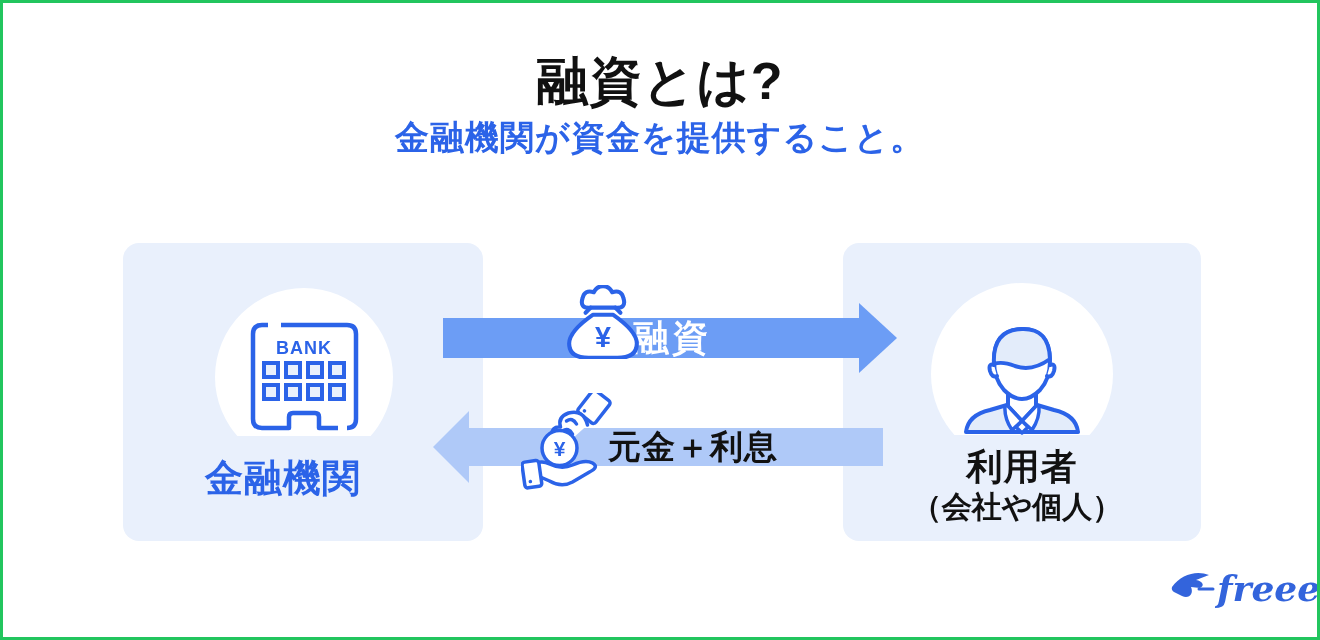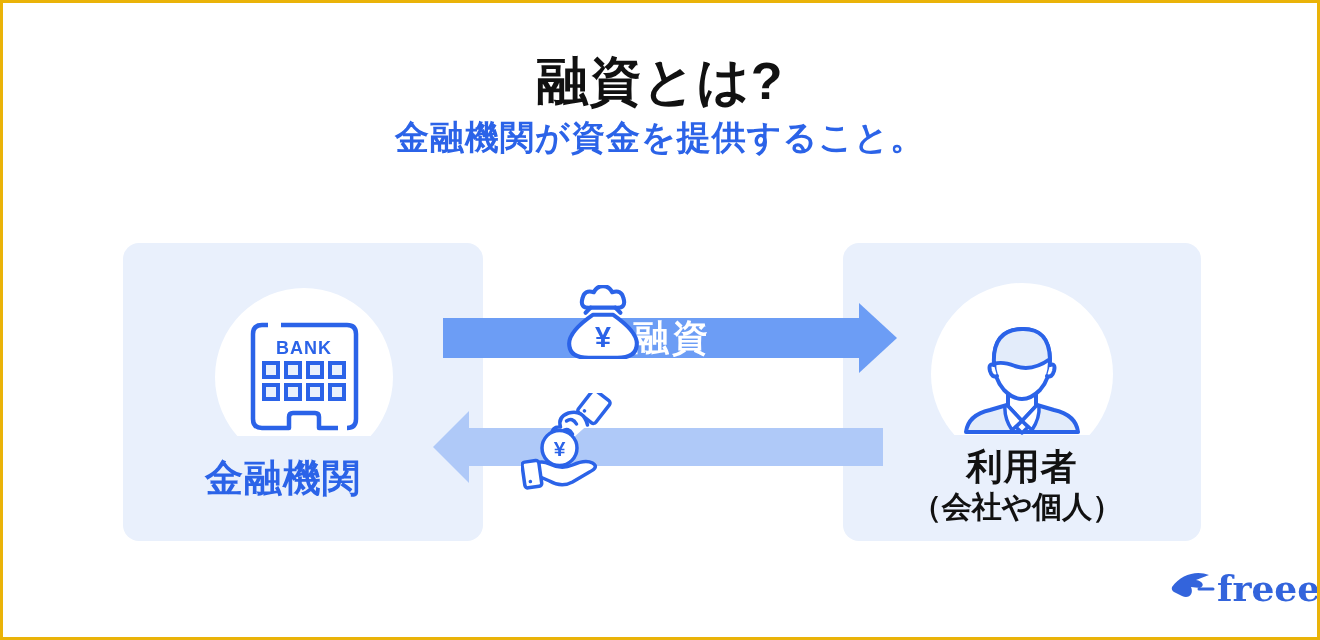--- a/index.html
+++ b/index.html
@@ -7,21 +7,21 @@
     --loan-arrow:#6C9DF5;
     --repay-arrow:#AFC9F8;
     --card:#E9F0FC;
     --light-fill:#E3ECFA;
     --ink:#111111;
   }
   *{margin:0;padding:0;box-sizing:border-box;}
   body{background:#fff;font-family:"Liberation Sans","DejaVu Sans",sans-serif;}
   .frame{
     position:relative;width:1320px;height:640px;background:#ffffff;
-    border:3px solid #eab308;overflow:hidden;
+    border:3px solid #22c55e;overflow:hidden;
   }
   
   .title{
     position:absolute;left:0;right:0;top:44px;text-align:center;
     font-size:52px;font-weight:bold;color:var(--ink);letter-spacing:1px;
   }
   .subtitle{
     position:absolute;left:0;right:0;top:112px;text-align:center;
     font-size:34px;font-weight:bold;color:var(--blue);letter-spacing:1px;
   }
@@ -72,21 +72,21 @@
   .repay-label{
     position:absolute;left:690px;top:425px;height:38px;line-height:38px;z-index:5;
     transform:translateX(-50%);font-size:33px;font-weight:bold;color:var(--ink);letter-spacing:1px;
   }
   .flow-icon{position:absolute;z-index:6;}
   .moneybag-icon{left:560px;top:282px;}
   .handcoin-icon{left:518px;top:390px;}
   
   .logo{position:absolute;left:1166px;top:560px;width:130px;height:50px;z-index:4;display:flex;align-items:center;}
   .logo-text{
-    font-family:"DejaVu Serif","Liberation Serif",serif;font-weight:bold;
+    font-family:"DejaVu Serif","Liberation Serif",serif;font-style:italic;font-weight:bold;
     font-size:36px;color:#3364DC;margin-left:2px;letter-spacing:0px;line-height:44px;
   }
   svg text{font-family:"Liberation Sans","DejaVu Sans",sans-serif;}
 </style>
 </head>
 <body>
 
 <div class="frame">
 
   <div class="title">融資とは?</div>
@@ -165,20 +165,21 @@
       <text x="38" y="63" text-anchor="middle" font-size="21" font-weight="bold" fill="#2B63E8">¥</text>
 
       <path d="M8 74 Q18 66 28 71 Q40 77 51 72 Q64 66 71 70 Q78 74 68 79 L51 89 Q40 95 28 88 L12 81 Z" fill="#fff" stroke="#2B63E8" stroke-width="3.5" stroke-linejoin="round"></path>
 
       <g transform="rotate(-8 12 82)">
         <rect x="2" y="68" width="17" height="26" rx="3" fill="#fff" stroke="#2B63E8" stroke-width="3.5"></rect>
         <circle cx="8" cy="88" r="1.8" fill="#2B63E8"></circle>
       </g>
     </svg>
   </div>
+  <div class="repay-label">元金＋利息</div>
 
   <div class="logo">
     <span>
       <svg width="46" height="40" viewBox="0 0 46 40" fill="none">
         <path d="M3 21 C12 8 28 4 40 9 L27 14 C34 15 36 20 31 22 L22 21 C25 28 20 33 13 30 L5 26 Q2 24 3 21 Z" fill="#3364DC"></path>
         <path d="M30 23 H44" stroke="#3364DC" stroke-width="3" stroke-linecap="round"></path>
       </svg>
     </span>
     <span class="logo-text">freee</span>
   </div>

